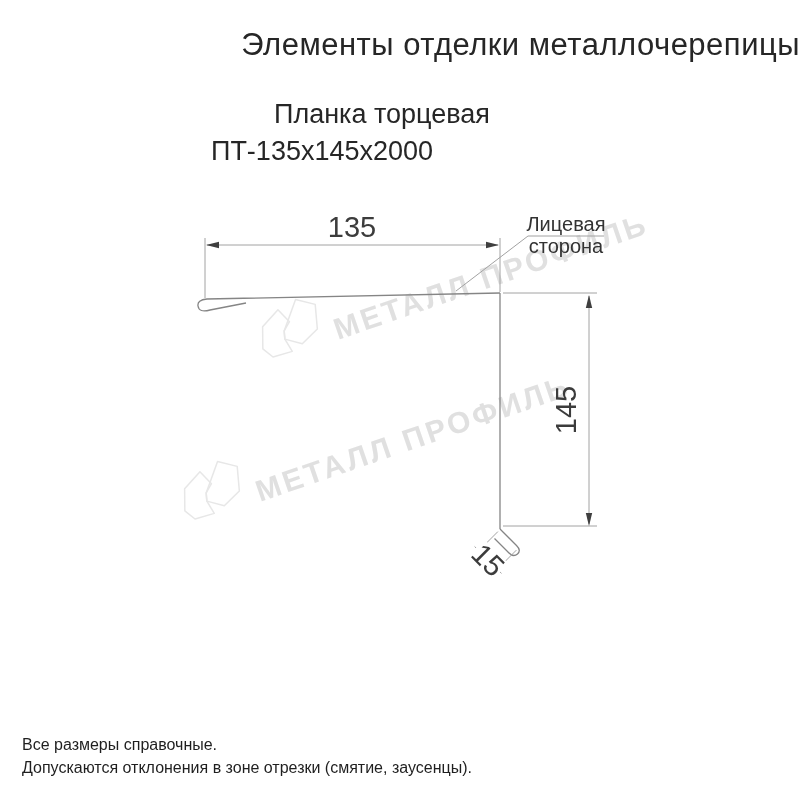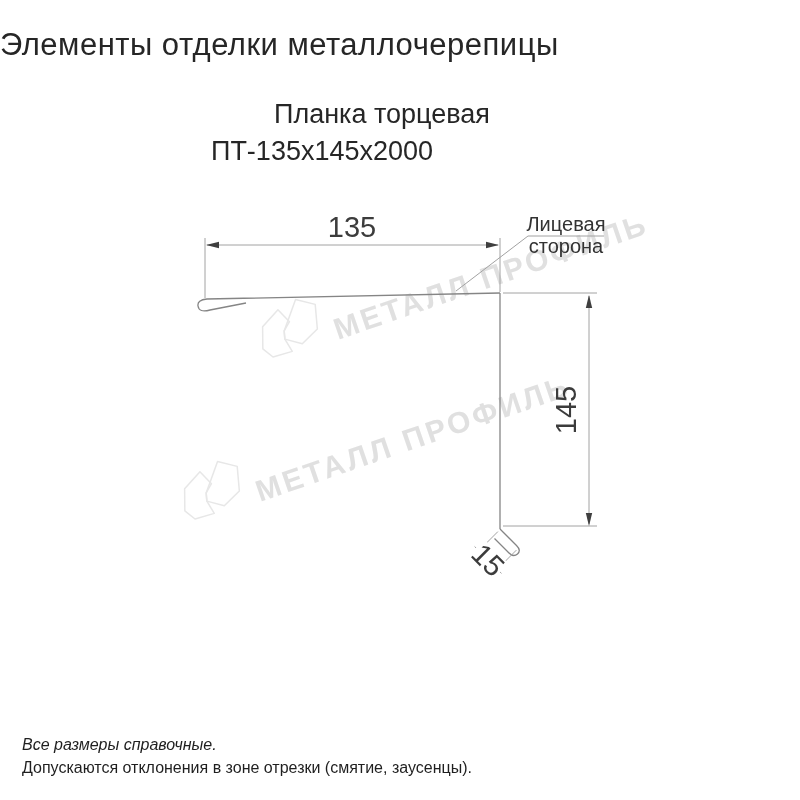--- a/index.html
+++ b/index.html
@@ -2,25 +2,25 @@
 <html><head>
 <meta charset="utf-8">
 <style>
   html,body{margin:0;padding:0;}
   body{
     width:800px;height:800px;background:#ffffff;
     font-family:"Liberation Sans","DejaVu Sans",sans-serif;
     position:relative;overflow:hidden;color:#2a2a2a;
   }
   .abs{position:absolute;}
-  .page-title{top:27px;left:0;width:800px;text-align:left;font-size:31px;letter-spacing:0.5px;color:#262626;}
+  .page-title{top:27px;left:0;width:800px;text-align:right;font-size:31px;letter-spacing:0.5px;color:#262626;}
   .page-subtitle{top:99px;left:0;width:764px;text-align:center;font-size:27px;color:#262626;}
   .page-model{top:136px;left:0;width:644px;text-align:center;font-size:27px;color:#262626;}
   .footer-note{left:22px;font-size:16px;color:#1f1f1f;}
-  .note1{top:736px;font-style:italic;}
+  .note1{top:736px;}
   .note2{top:759px;}
   svg{position:absolute;top:0;left:0;}
   .wm-text{
     font-family:"Liberation Sans",sans-serif;font-size:30px;font-weight:700;
     letter-spacing:3px;fill:#e0e0e0;
   }
   .dim-text{font-family:"Liberation Sans",sans-serif;font-size:29px;fill:#3c3c3c;}
   .label-text{font-family:"Liberation Sans",sans-serif;font-size:20px;fill:#333333;}
   .thin{stroke:#a2a2a2;stroke-width:1;fill:none;}
   .profile{stroke:#858585;stroke-width:1.3;fill:none;}

